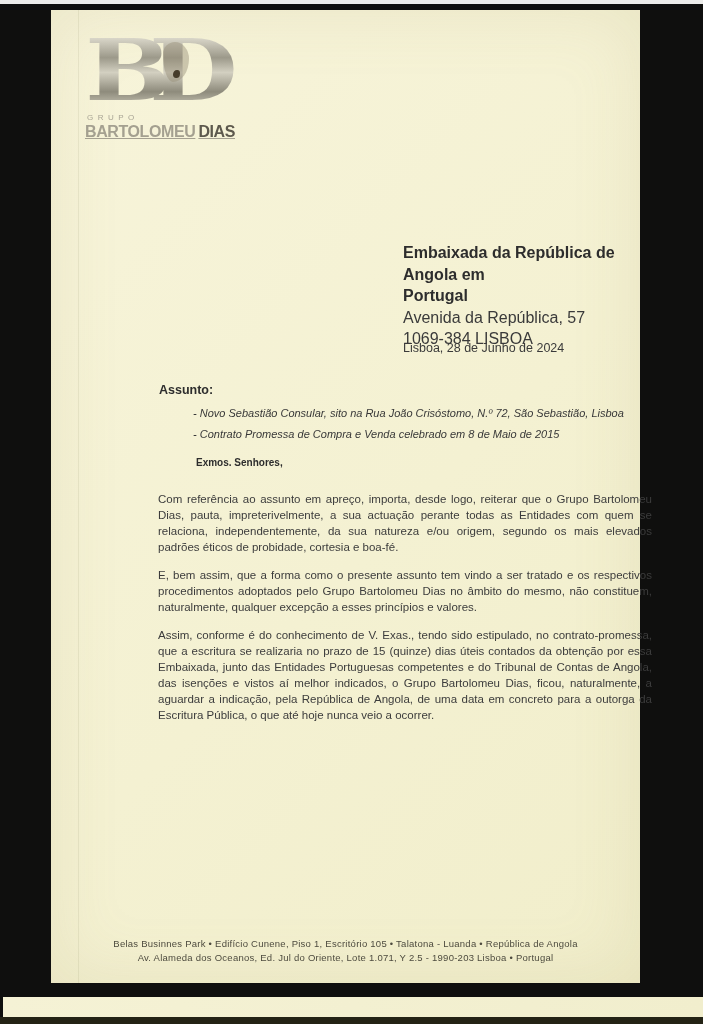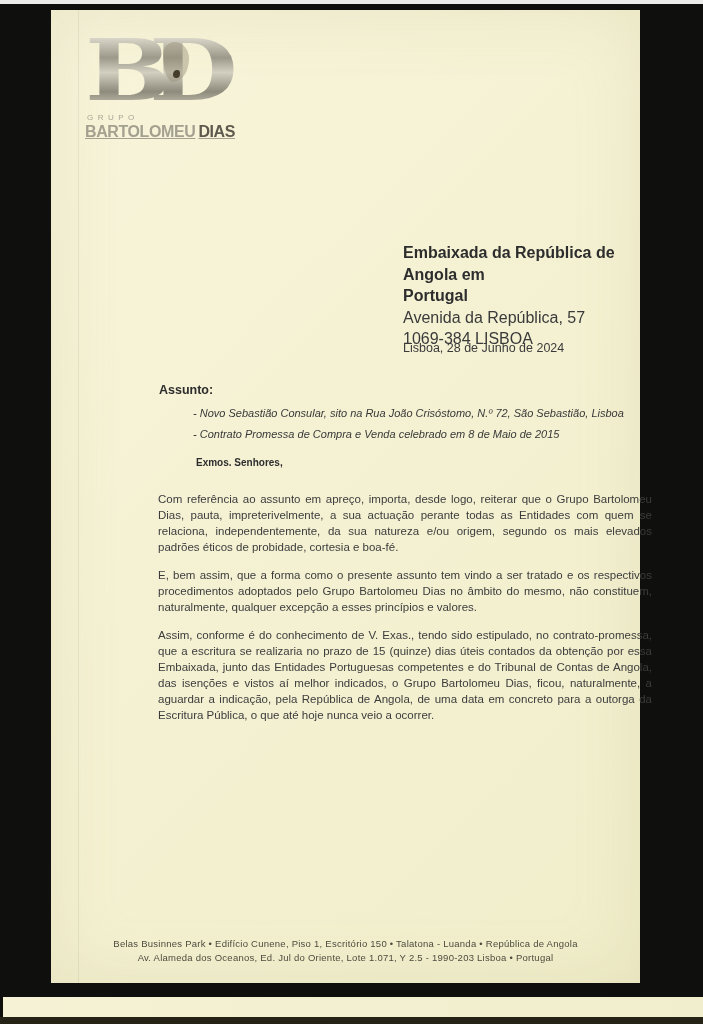--- a/index.html
+++ b/index.html
@@ -151,19 +151,19 @@
 
   <div class="salutation">Exmos. Senhores,</div>
 
   <div class="body-text">
     <p>Com referência ao assunto em apreço, importa, desde logo, reiterar que o Grupo Bartolomeu Dias, pauta, impreterivelmente, a sua actuação perante todas as Entidades com quem se relaciona, independentemente, da sua natureza e/ou origem, segundo os mais elevados padrões éticos de probidade, cortesia e boa-fé.</p>
     <p>E, bem assim, que a forma como o presente assunto tem vindo a ser tratado e os respectivos procedimentos adoptados pelo Grupo Bartolomeu Dias no âmbito do mesmo, não constituem, naturalmente, qualquer excepção a esses princípios e valores.</p>
     <p>Assim, conforme é do conhecimento de V. Exas., tendo sido estipulado, no contrato-promessa, que a escritura se realizaria no prazo de 15 (quinze) dias úteis contados da obtenção por essa Embaixada, junto das Entidades Portuguesas competentes e do Tribunal de Contas de Angola, das isenções e vistos aí melhor indicados, o Grupo Bartolomeu Dias, ficou, naturalmente, a aguardar a indicação, pela República de Angola, de uma data em concreto para a outorga da Escritura Pública, o que até hoje nunca veio a ocorrer.</p>
   </div>
 
   <div class="footer">
-    <div>Belas Businnes Park • Edifício Cunene, Piso 1, Escritório 150 • Talatona - Luanda • República de Angola</div>
+    <div>Belas Businnes Park • Edifício Cunene, Piso 1, Escritório 105 • Talatona - Luanda • República de Angola</div>
     <div>Av. Alameda dos Oceanos, Ed. Jul do Oriente, Lote 1.071, Y 2.5 - 1990-203 Lisboa • Portugal</div>
   </div>
 </div>
 
 <div class="bottom-strip"></div>
 <div class="bottom-edge"></div>
 
 </body></html>

